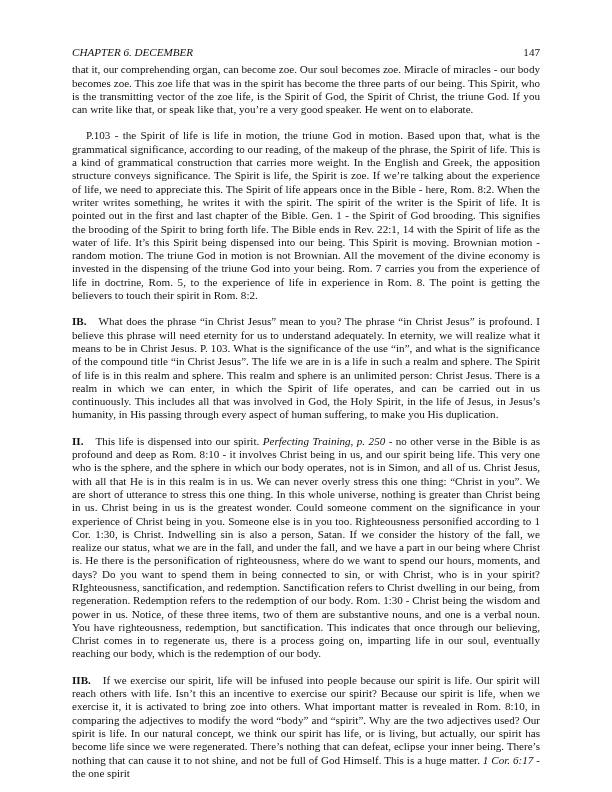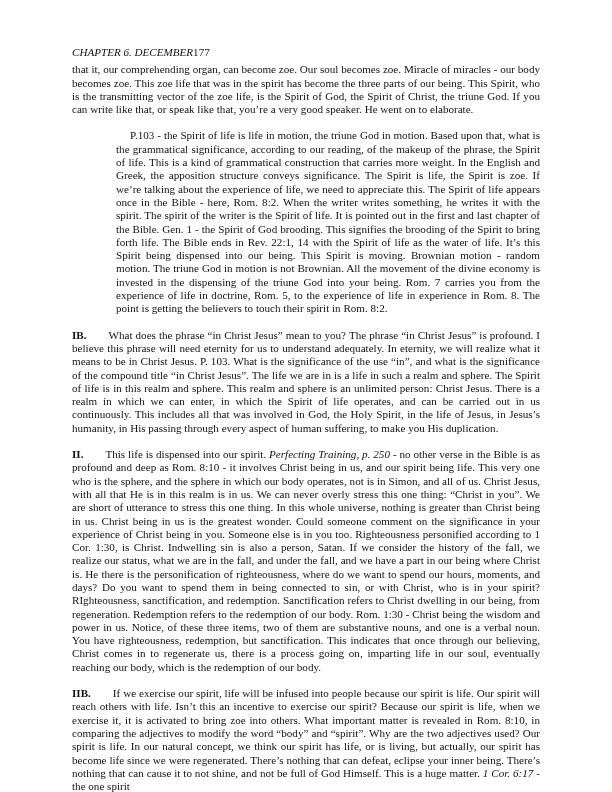--- a/index.html
+++ b/index.html
@@ -2,36 +2,36 @@
 <html><head>
 <meta charset="utf-8">
 <style>
   html, body { margin: 0; padding: 0; background: #ffffff; }
   body { width: 612px; height: 792px; position: relative; overflow: hidden; }
   .page {
     position: absolute; left: 72px; top: 46px; width: 468px;
     font-family: "Liberation Serif", "DejaVu Serif", serif;
     font-size: 11.1px; line-height: 13.3px; color: #111;
   }
-  .header { display: flex; font-size: 11.1px; }
+  .header { display: flex; justify-content: space-between; font-size: 11.1px; }
   .header .title { font-style: italic; }
   .p { text-align: justify; margin: 0; }
   .first { margin-top: 4px; }
   .gap { margin-top: 13px; }
-  .indent { text-indent: 14px; margin-left: 44px; }
-  .lbl { font-weight: bold; margin-right: 22px; }
+  .indent { text-indent: 14px; }
+  .lbl { font-weight: bold; margin-right: 12px; }
   i { font-style: italic; margin-top: 9px; }
 </style>
 </head>
 <body>
 
 <div class="page">
   <div class="header">
     <span class="title">CHAPTER 6.  DECEMBER</span>
-    <span>177</span>
+    <span>147</span>
   </div>
 
   <p class="p first"><span>that it, our comprehending organ, can become zoe. Our soul becomes zoe. Miracle of miracles - our body becomes zoe. This zoe life that was in the spirit has become the three parts of our being. This Spirit, who is the transmitting vector of the zoe life, is the Spirit of God, the Spirit of Christ, the triune God. If you can write like that, or speak like that, you’re a very good speaker. He went on to elaborate.</span></p>
 
   <p class="p gap indent"><span>P.103 - the Spirit of life is life in motion, the triune God in motion. Based upon that, what is the grammatical significance, according to our reading, of the makeup of the phrase, the Spirit of life. This is a kind of grammatical construction that carries more weight. In the English and Greek, the apposition structure conveys significance. The Spirit is life, the Spirit is zoe. If we’re talking about the experience of life, we need to appreciate this. The Spirit of life appears once in the Bible - here, Rom. 8:2. When the writer writes something, he writes it with the spirit. The spirit of the writer is the Spirit of life. It is pointed out in the first and last chapter of the Bible. Gen. 1 - the Spirit of God brooding. This signifies the brooding of the Spirit to bring forth life. The Bible ends in Rev. 22:1, 14 with the Spirit of life as the water of life. It’s this Spirit being dispensed into our being. This Spirit is moving. Brownian motion - random motion. The triune God in motion is not Brownian. All the movement of the divine economy is invested in the dispensing of the triune God into your being. Rom. 7 carries you from the experience of life in doctrine, Rom. 5, to the experience of life in experience in Rom. 8. The point is getting the believers to touch their spirit in Rom. 8:2.</span></p>
 
   <p class="p gap"><span class="lbl">IB.</span><span>What does the phrase “in Christ Jesus” mean to you? The phrase “in Christ Jesus” is profound. I believe this phrase will need eternity for us to understand adequately. In eternity, we will realize what it means to be in Christ Jesus. P. 103. What is the significance of the use “in”, and what is the significance of the compound title “in Christ Jesus”. The life we are in is a life in such a realm and sphere. The Spirit of life is in this realm and sphere. This realm and sphere is an unlimited person: Christ Jesus. There is a realm in which we can enter, in which the Spirit of life operates, and can be carried out in us continuously. This includes all that was involved in God, the Holy Spirit, in the life of Jesus, in Jesus’s humanity, in His passing through every aspect of human suffering, to make you His duplication.</span></p>
 
   <p class="p gap"><span class="lbl">II.</span><span>This life is dispensed into our spirit. </span><i>Perfecting Training, p. 250</i><span> - no other verse in the Bible is as profound and deep as Rom. 8:10 - it involves Christ being in us, and our spirit being life. This very one who is the sphere, and the sphere in which our body operates, not is in Simon, and all of us. Christ Jesus, with all that He is in this realm is in us. We can never overly stress this one thing: “Christ in you”. We are short of utterance to stress this one thing. In this whole universe, nothing is greater than Christ being in us. Christ being in us is the greatest wonder. Could someone comment on the significance in your experience of Christ being in you. Someone else is in you too. Righteousness personified according to 1 Cor. 1:30, is Christ. Indwelling sin is also a person, Satan. If we consider the history of the fall, we realize our status, what we are in the fall, and under the fall, and we have a part in our being where Christ is. He there is the personification of righteousness, where do we want to spend our hours, moments, and days? Do you want to spend them in being connected to sin, or with Christ, who is in your spirit? RIghteousness, sanctification, and redemption. Sanctification refers to Christ dwelling in our being, from regeneration. Redemption refers to the redemption of our body. Rom. 1:30 - Christ being the wisdom and power in us. Notice, of these three items, two of them are substantive nouns, and one is a verbal noun. You have righteousness, redemption, but sanctification. This indicates that once through our believing, Christ comes in to regenerate us, there is a process going on, imparting life in our soul, eventually reaching our body, which is the redemption of our body.</span></p>
 

